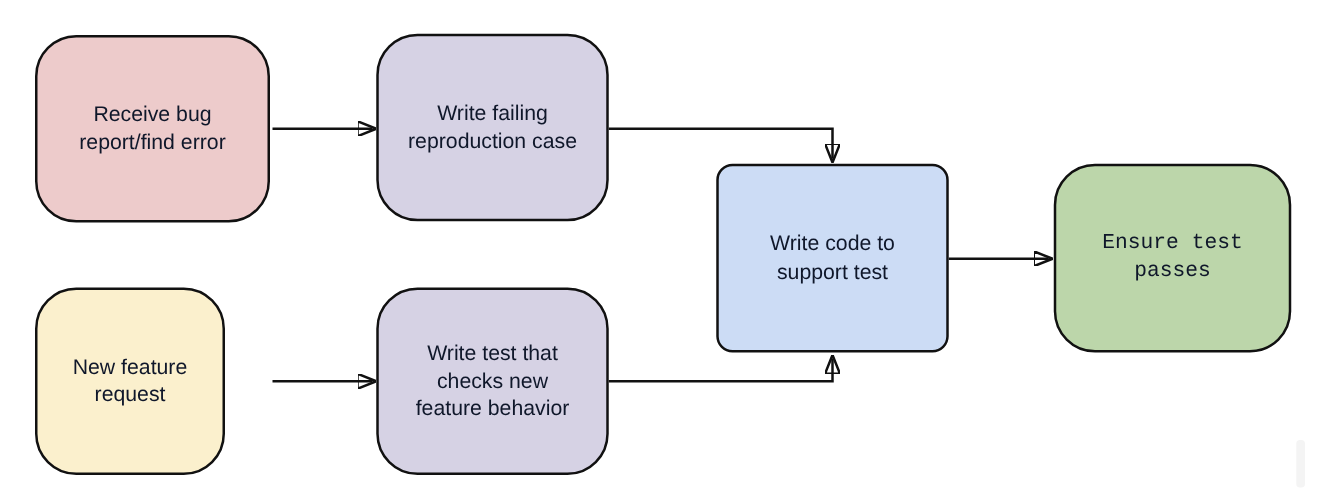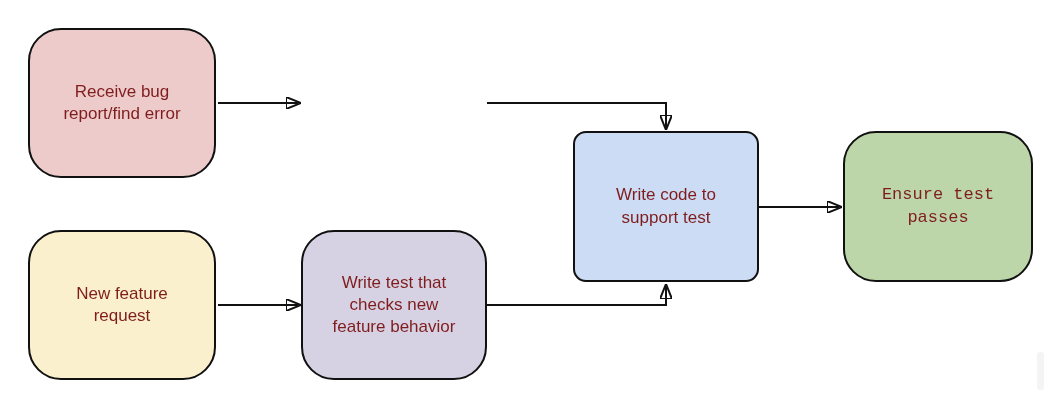--- a/index.html
+++ b/index.html
@@ -35,26 +35,26 @@
     border-radius: 33px;
     display: flex;
     align-items: center;
     justify-content: center;
     text-align: center;
   }
   .node-label {
     white-space: pre-line;
     font-size: 17px;
     line-height: 1.3;
-    color: #7f1d1d;
+    color: #0f172a;
     padding: 0 10px;
   }
   .n-bug     { left: 28px;  top: 28px;  width: 188px; height: 150px; background: #edcbcb; }
   .n-repro   { left: 301px; top: 27px;  width: 186px; height: 150px; background: #d6d2e4; }
-  .n-feature { left: 28px;  top: 230px; width: 188px; height: 150px; background: #fbf0cd; }
+  .n-feature { left: 28px;  top: 230px; width: 152px; height: 150px; background: #fbf0cd; }
   .n-test    { left: 301px; top: 230px; width: 186px; height: 150px; background: #d6d2e4; }
   .n-code    { left: 573px; top: 131px; width: 186px; height: 151px; background: #ccdcf5; border-radius: 13px; }
   .n-ensure  { left: 843px; top: 131px; width: 190px; height: 151px; background: #bcd6aa; font-family: Liberation Mono, monospace; }
   .scroll-thumb {
     position: absolute;
     left: 1037px;
     top: 352px;
     width: 7px;
     height: 38px;
     background: #f4f4f4;
@@ -77,20 +77,24 @@
     <path d="M487,103 L666,103 L666,127" marker-end="url(#arrowhead)"></path>
     <path d="M487,305 L666,305 L666,287" marker-end="url(#arrowhead)"></path>
     <path d="M759,207 L839,207" marker-end="url(#arrowhead)"></path>
   </svg>
 
   <div class="node n-bug">
     <span class="node-label">Receive bug
 report/find error</span>
   </div>
 
+  <div class="node n-repro">
+    <span class="node-label">Write failing
+reproduction case</span>
+  </div>
 
   <div class="node n-feature">
     <span class="node-label">New feature
 request</span>
   </div>
 
   <div class="node n-test">
     <span class="node-label">Write test that
 checks new
 feature behavior</span>

